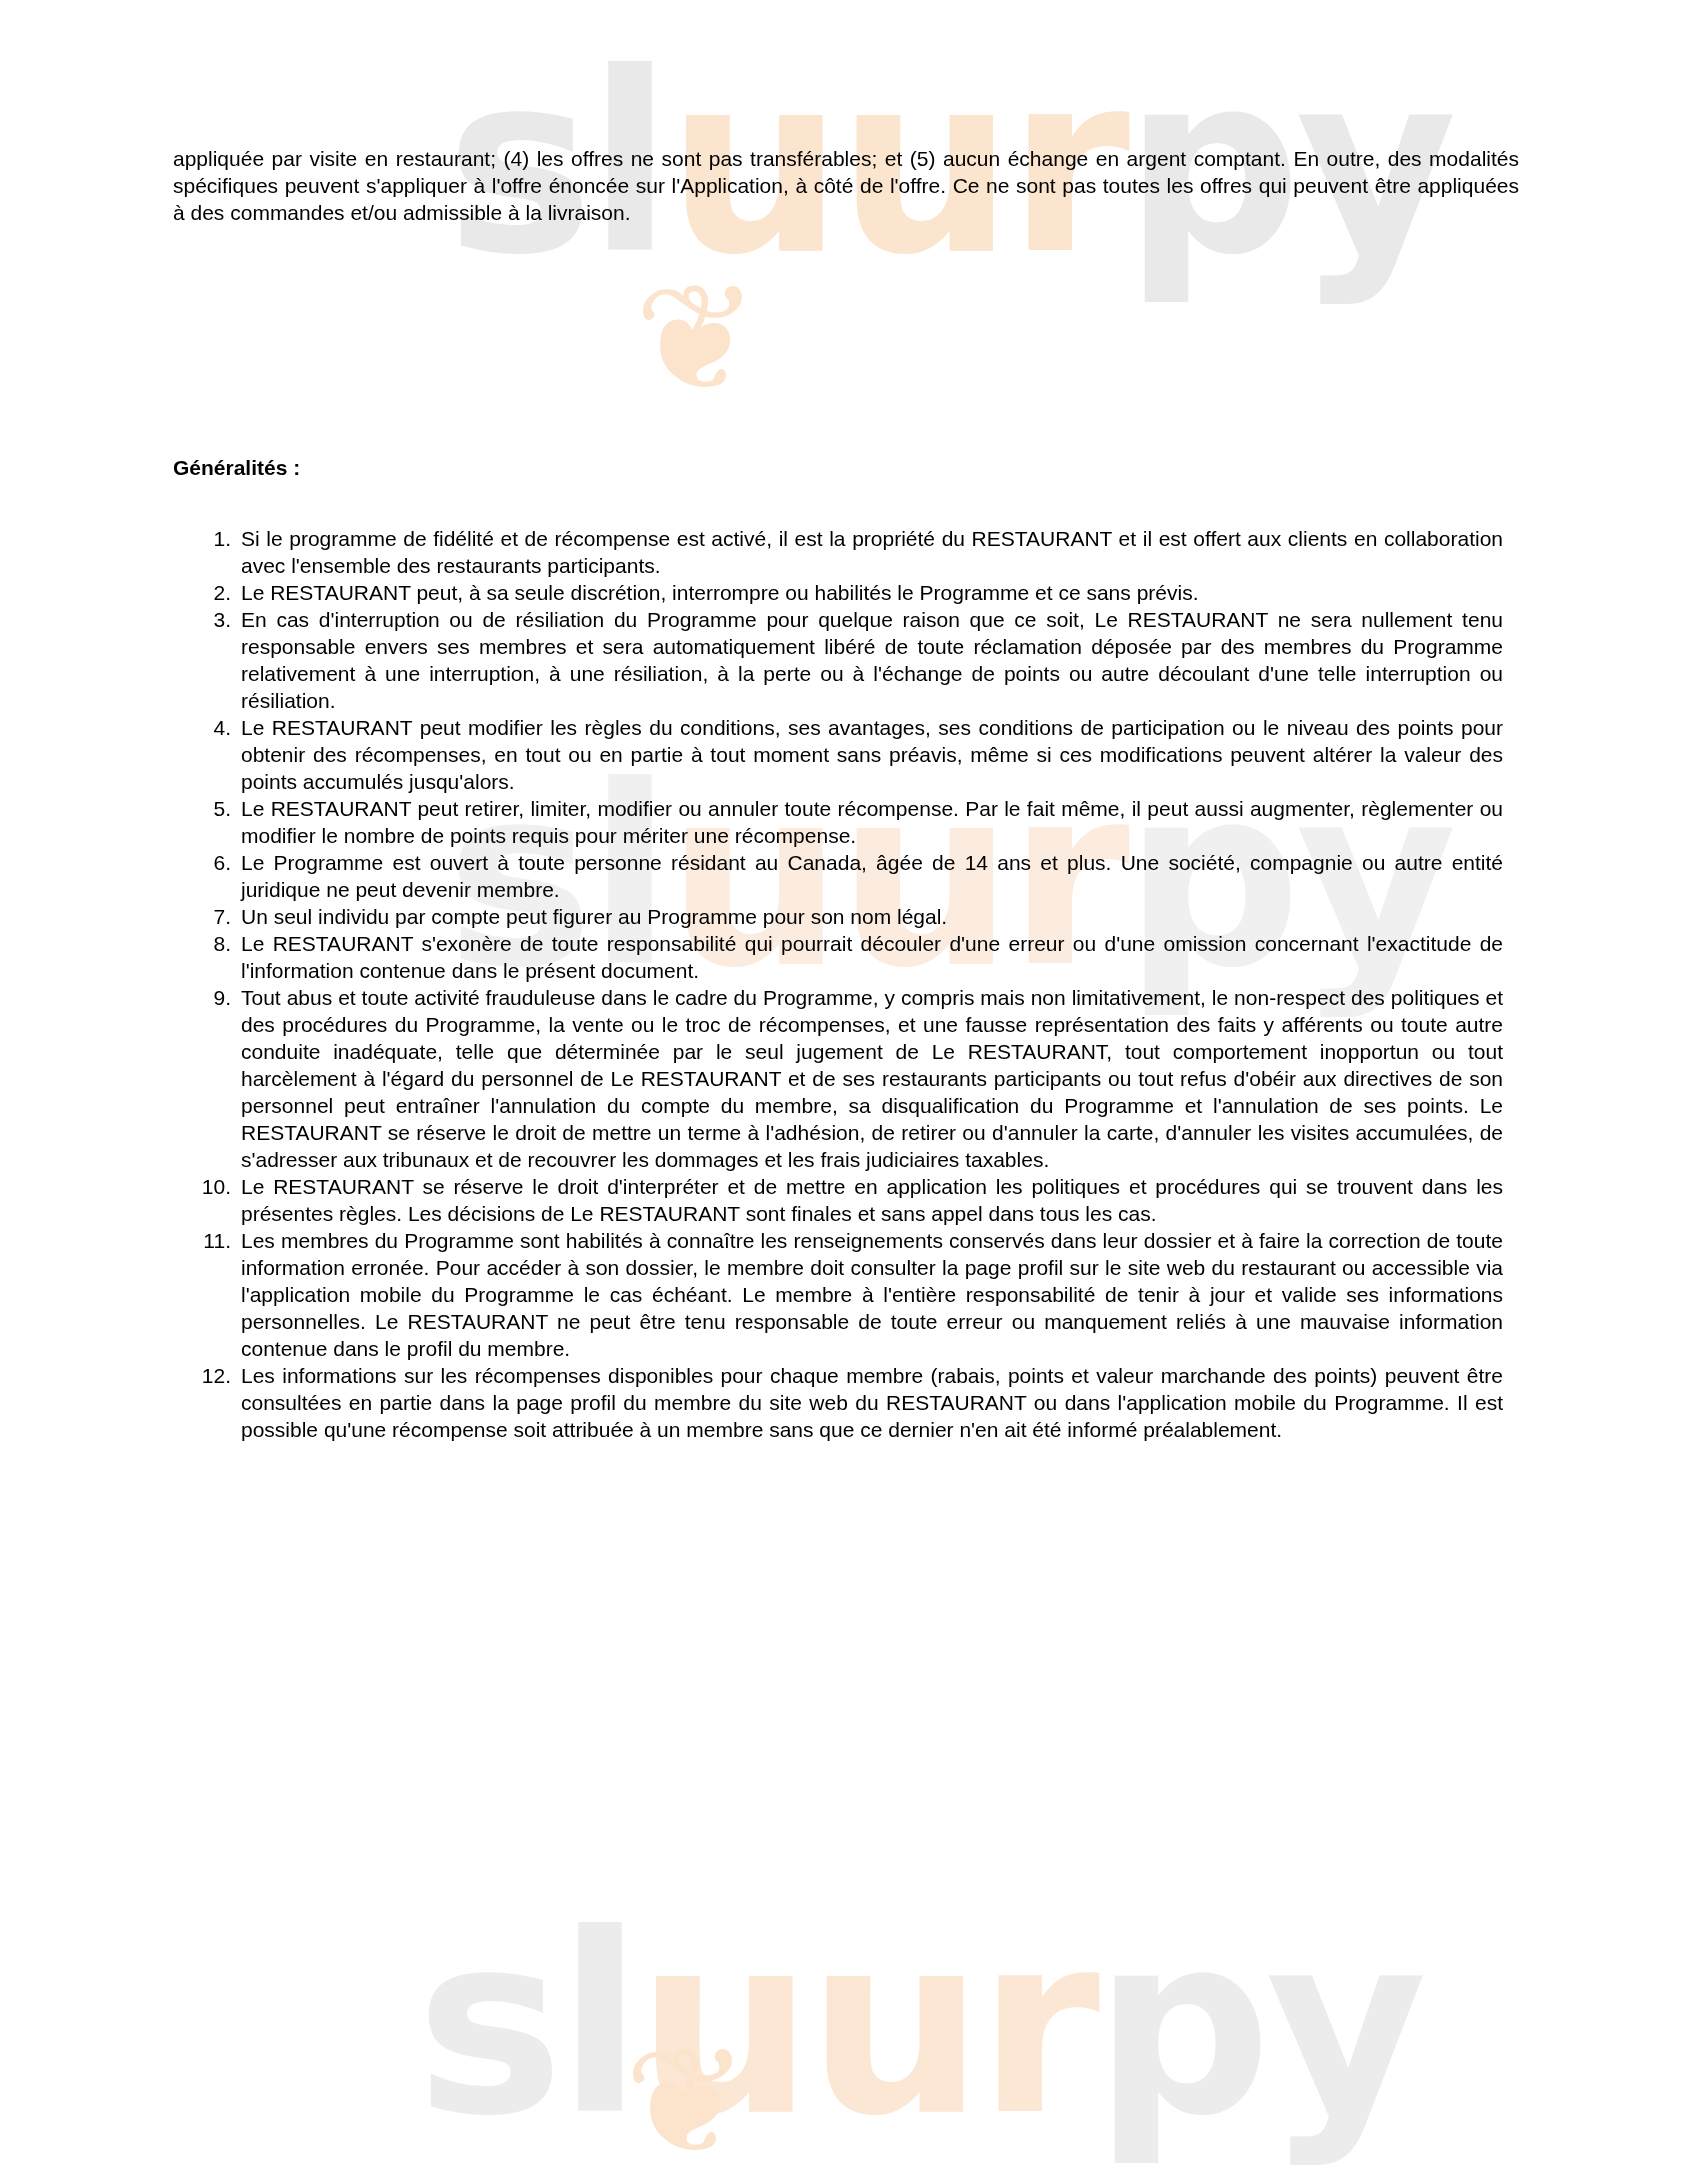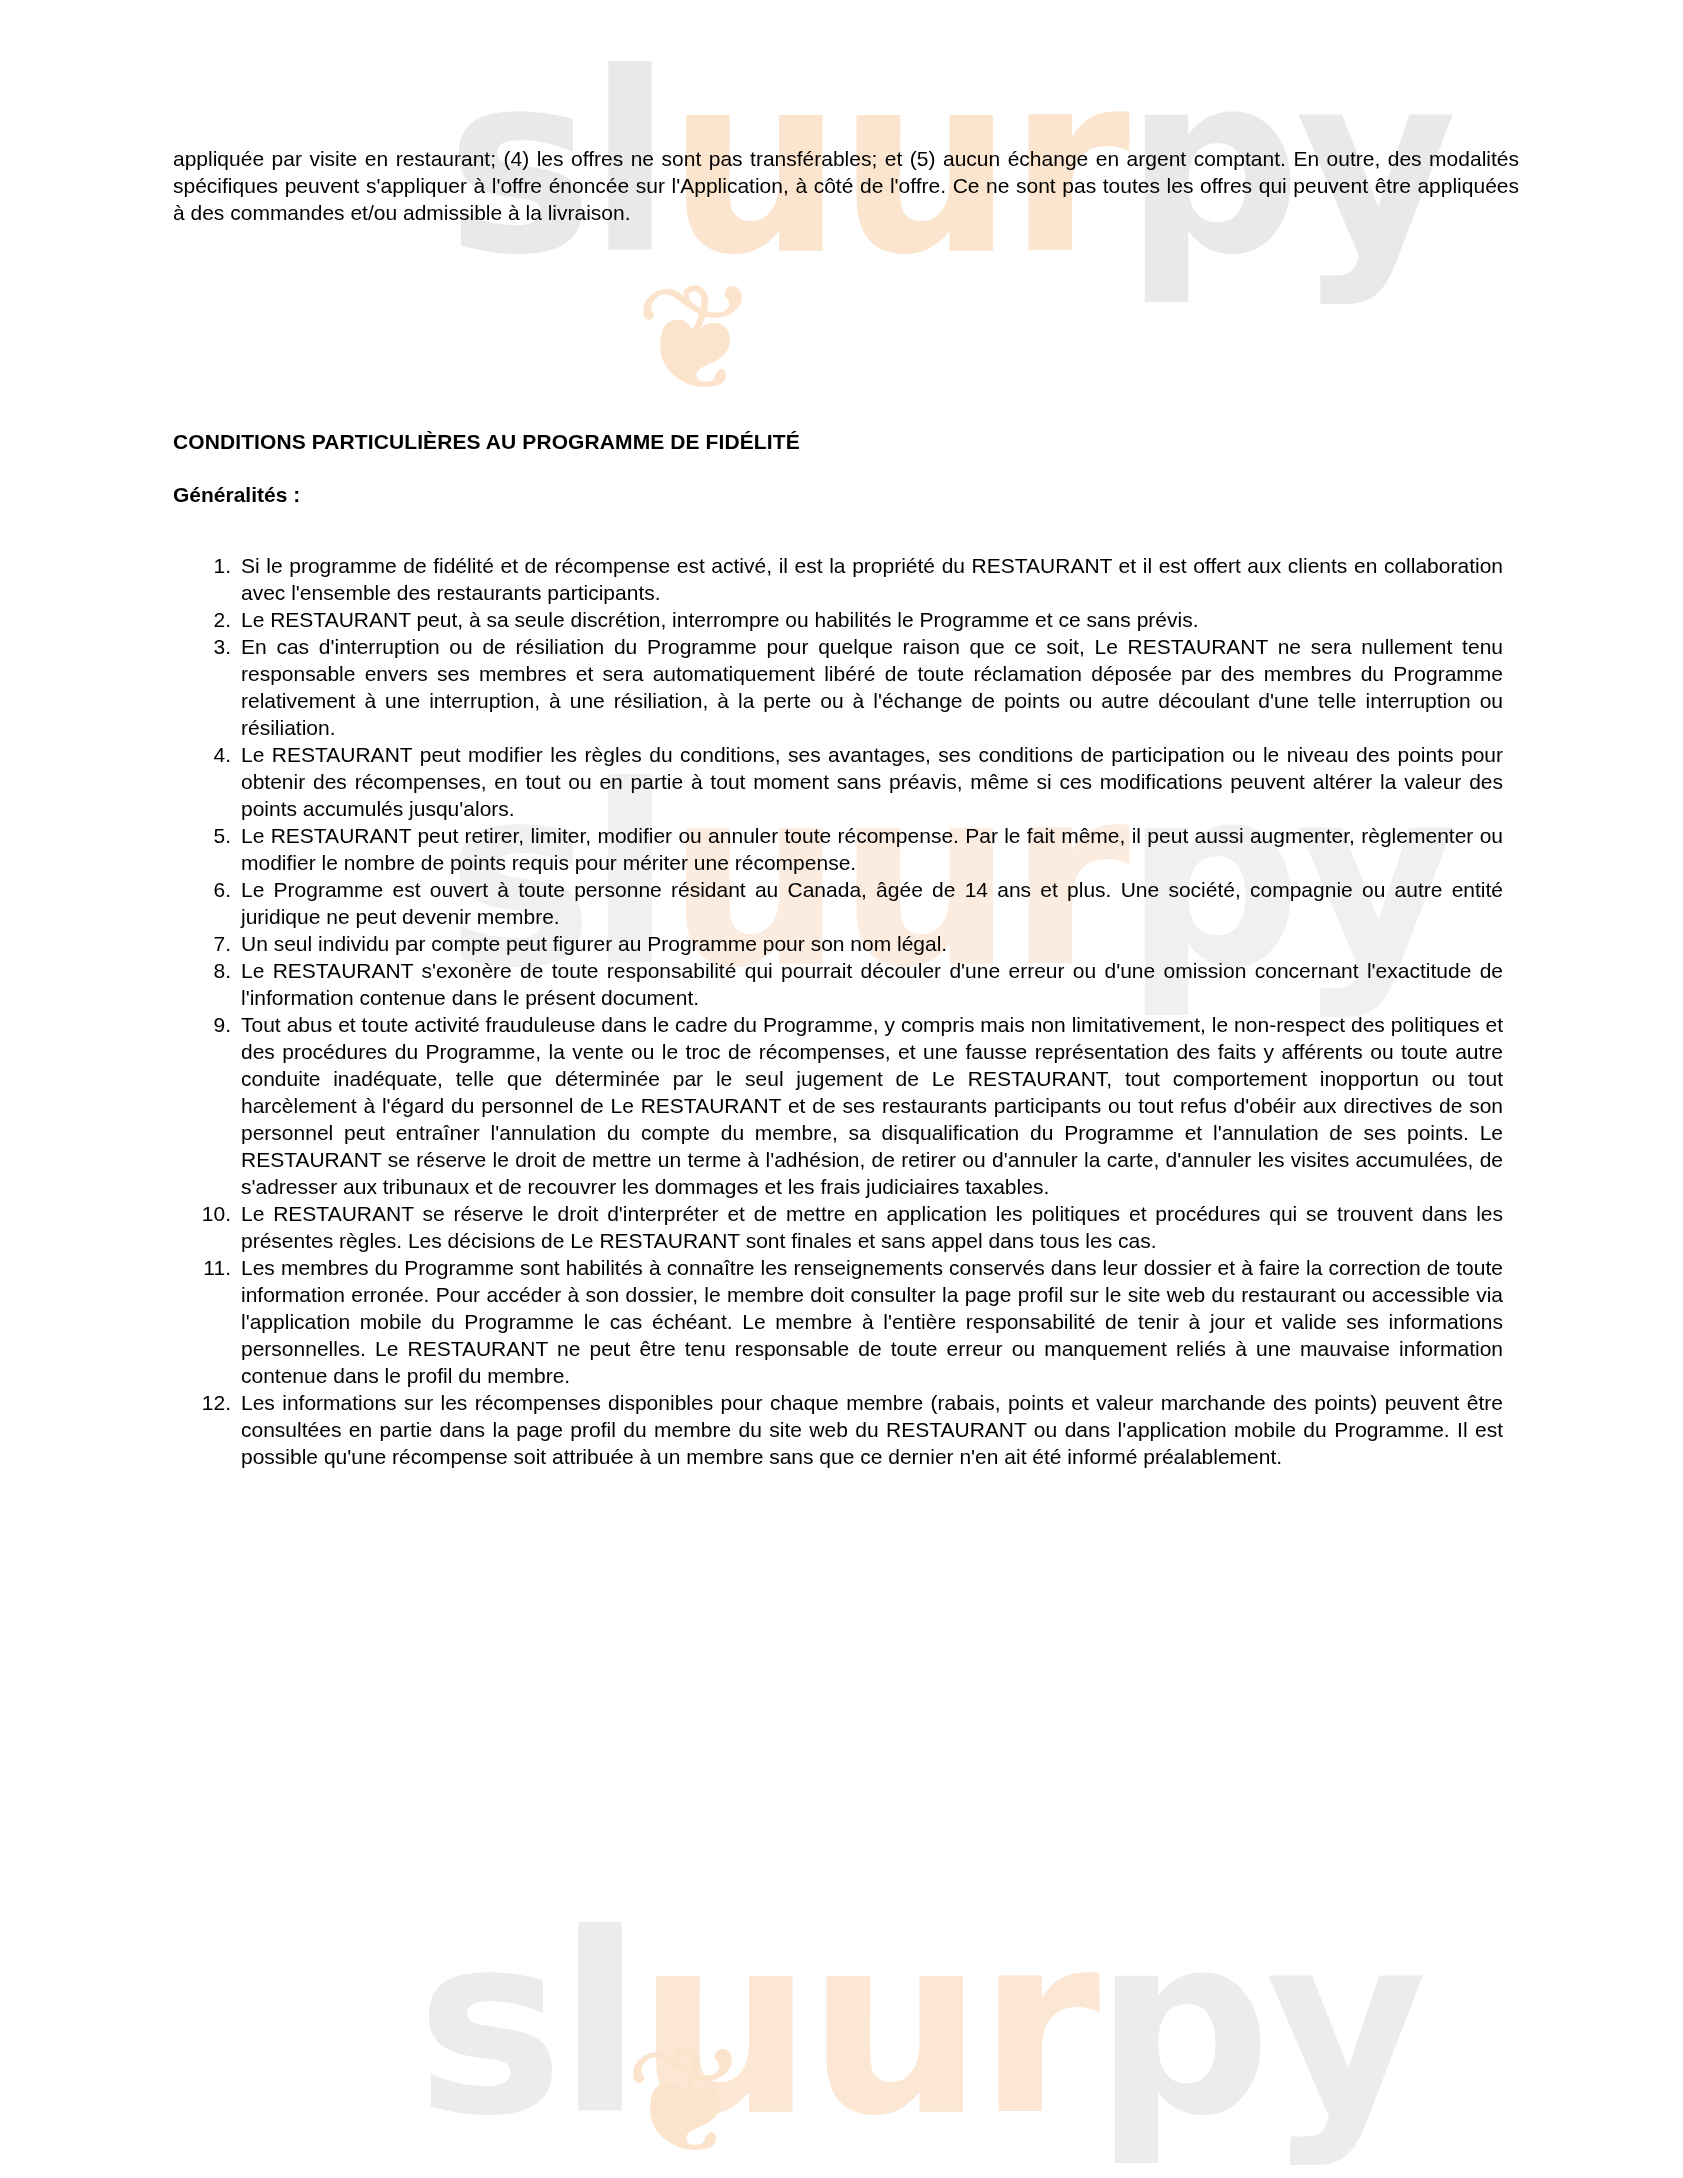--- a/index.html
+++ b/index.html
@@ -139,21 +139,20 @@
   <div class="wm-swirl swirl-2">❦</div>
 </div>
 
 <div class="page">
   <div class="content">
 
     <p class="para">appliquée par visite en restaurant; (4) les offres ne sont pas transférables; et (5) aucun échange en argent comptant. En outre, des modalités spécifiques peuvent s'appliquer à l'offre énoncée sur l'Application, à côté de l'offre. Ce ne sont pas toutes les offres qui peuvent être appliquées à des commandes et/ou admissible à la livraison.</p>
 
     <div class="spacer-lg"></div>
 
-    <h1 class="section-title">CONDITIONS PARTICULIÈRES AU PROGRAMME DE FIDÉLITÉ</h1>
 
     <div class="spacer-md"></div>
 
     <h2 class="sub-title">Généralités :</h2>
 
     <div class="spacer-sm"></div>
 
     <ol class="rules" id="rules-list">
         <li>
           <span class="txt">Si le programme de fidélité et de récompense est activé, il est la propriété du RESTAURANT et il est offert aux clients en collaboration avec l'ensemble des restaurants participants.</span>

